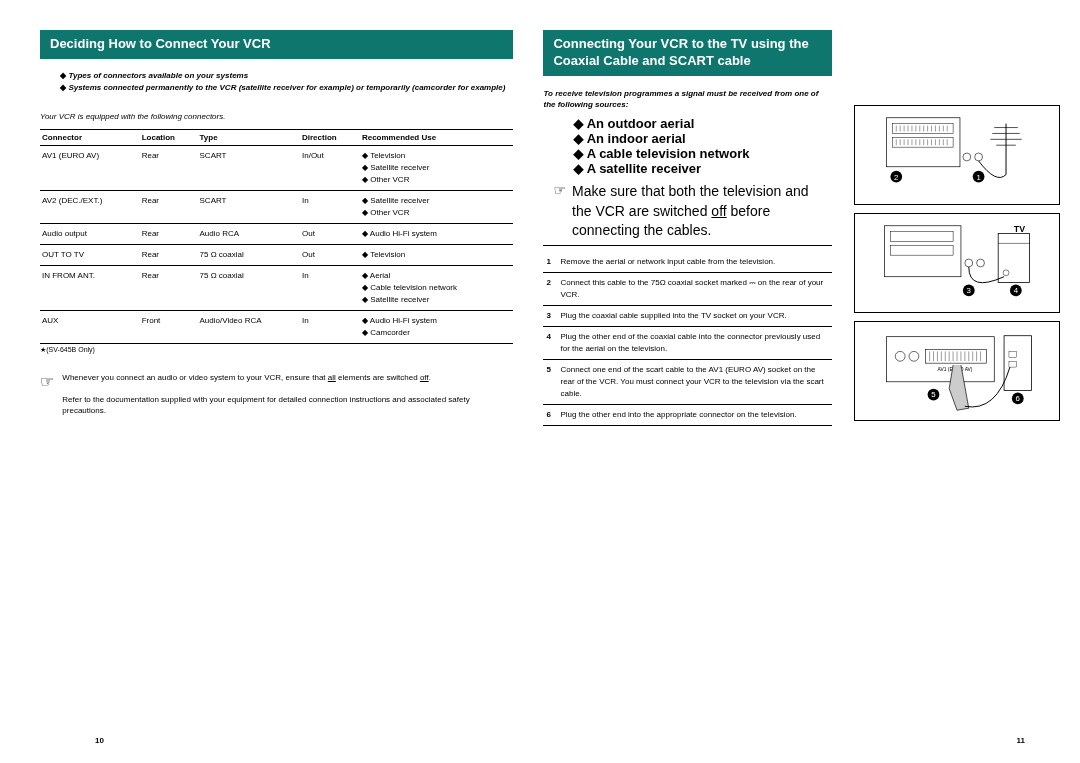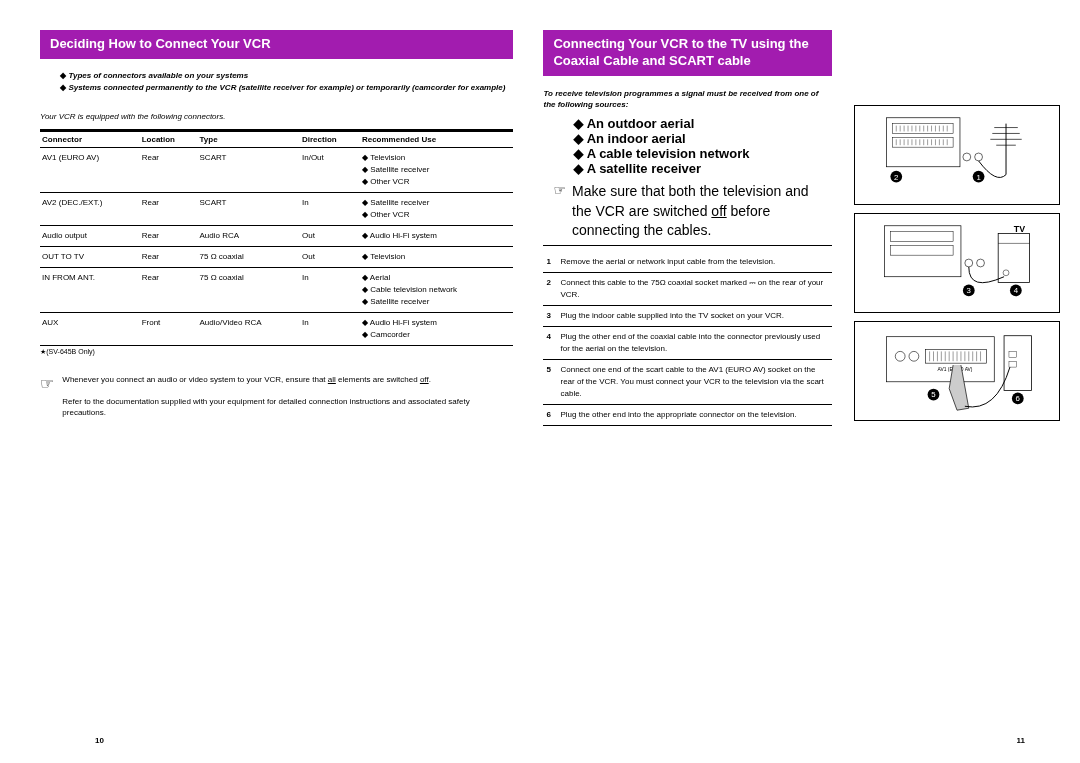--- a/index.html
+++ b/index.html
@@ -19,36 +19,36 @@
   .left-page, .right-page {
     flex: 1;
     position: relative;
   }
   .left-page { flex: 1.1; }
   .right-page { flex: 1.2; display:flex; gap:22px; }
   .right-text-col { flex: 1.4; }
   .right-img-col { flex: 1; }
 
   .section-header {
-    background: #a21caf;
+    background: #0f766e;
     color: #fff;
     font-weight: bold;
     font-size: 13px;
     padding: 6px 10px;
     margin-bottom: 12px;
     line-height: 1.3;
   }
   .intro { font-style: italic; font-weight: bold; font-size: 8px; margin: 8px 0 6px 0; line-height:1.4; }
   .bullet-list { margin-left: 20px; margin-bottom:20px; }
   .bullet-item { font-style: italic; font-weight: bold; font-size: 8px; margin-bottom: 3px; }
   .bullet-item::before { content: "◆ "; font-style: normal; }
   .subintro { font-style: italic; font-size: 8px; margin: 8px 0; }
 
   table.conn-table { width: 100%; border-collapse: collapse; font-size: 8px; }
-  table.conn-table th { text-align: left; font-weight: bold; border-bottom: 1px solid #000; border-top: 3px solid #000000; padding: 3px 2px; }
+  table.conn-table th { text-align: left; font-weight: bold; border-bottom: 1px solid #000; border-top: 1px solid #000000; padding: 3px 2px; }
   table.conn-table td { border-bottom: 1px solid #000; padding: 4px 2px; vertical-align: top; line-height:1.5; }
   .rec-item::before { content: "◆ "; }
   .rec-col div { white-space: nowrap; }
 
   .hand-note { display:flex; margin-top:18px; }
   .hand-icon { font-size:16px; margin-right:8px; }
   .hand-text { font-size:8px; line-height:1.4; }
   .underline { text-decoration: underline; }
 
   .src-list { margin-left: 30px; margin-bottom:6px; }
@@ -205,21 +205,21 @@
             <tr>
               <td class="num">1</td>
               <td>Remove the aerial or network input cable from the television.</td>
             </tr>
             <tr>
               <td class="num">2</td>
               <td>Connect this cable to the 75Ω coaxial socket marked ⎓ on the rear of your VCR.</td>
             </tr>
             <tr>
               <td class="num">3</td>
-              <td>Plug the indoor cable supplied into the TV socket on your VCR.</td>
+              <td>Plug the coaxial cable supplied into the TV socket on your VCR.</td>
             </tr>
             <tr>
               <td class="num">4</td>
               <td>Plug the other end of the coaxial cable into the connector previously used for the aerial on the television.</td>
             </tr>
             <tr>
               <td class="num">5</td>
               <td>Connect one end of the scart cable to the AV1 (EURO AV) socket on the rear of the VCR. You must connect your VCR to the television via the scart cable.</td>
             </tr>
             <tr>

